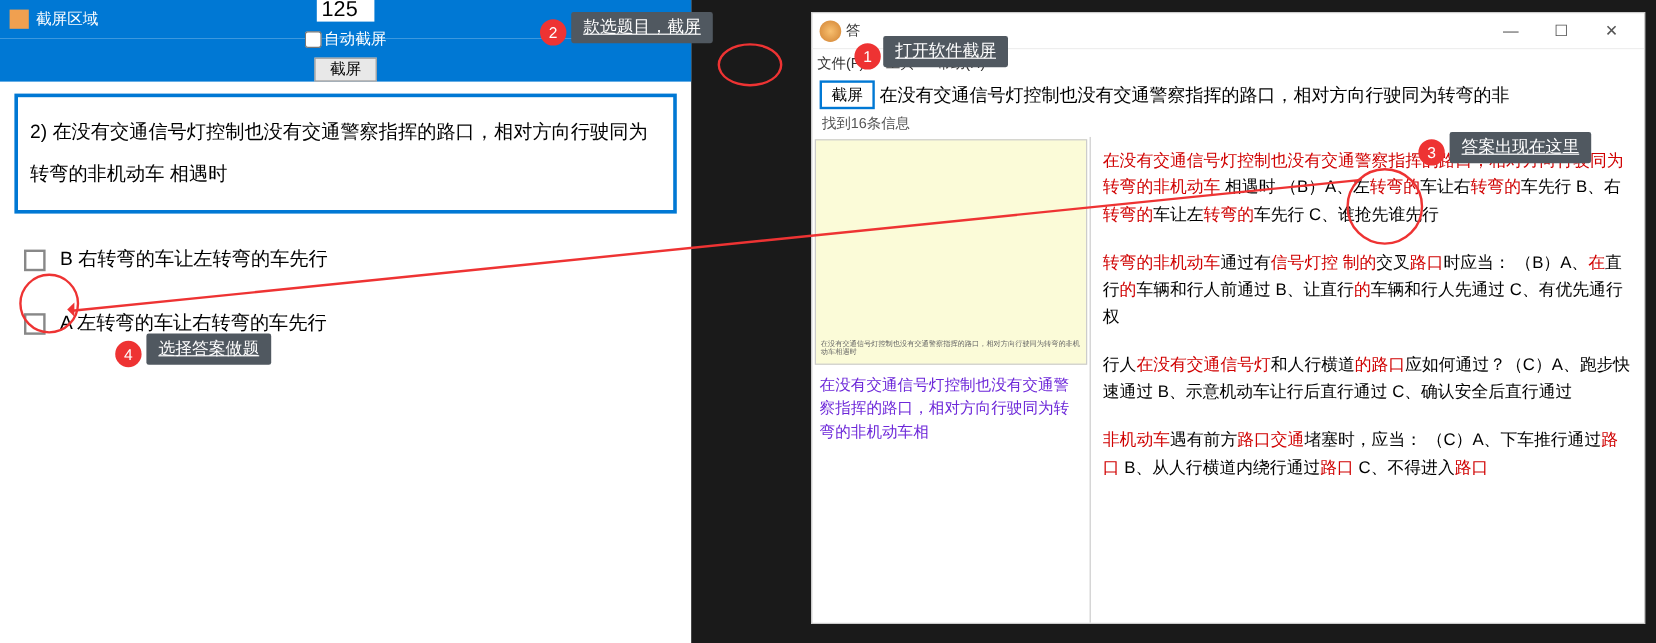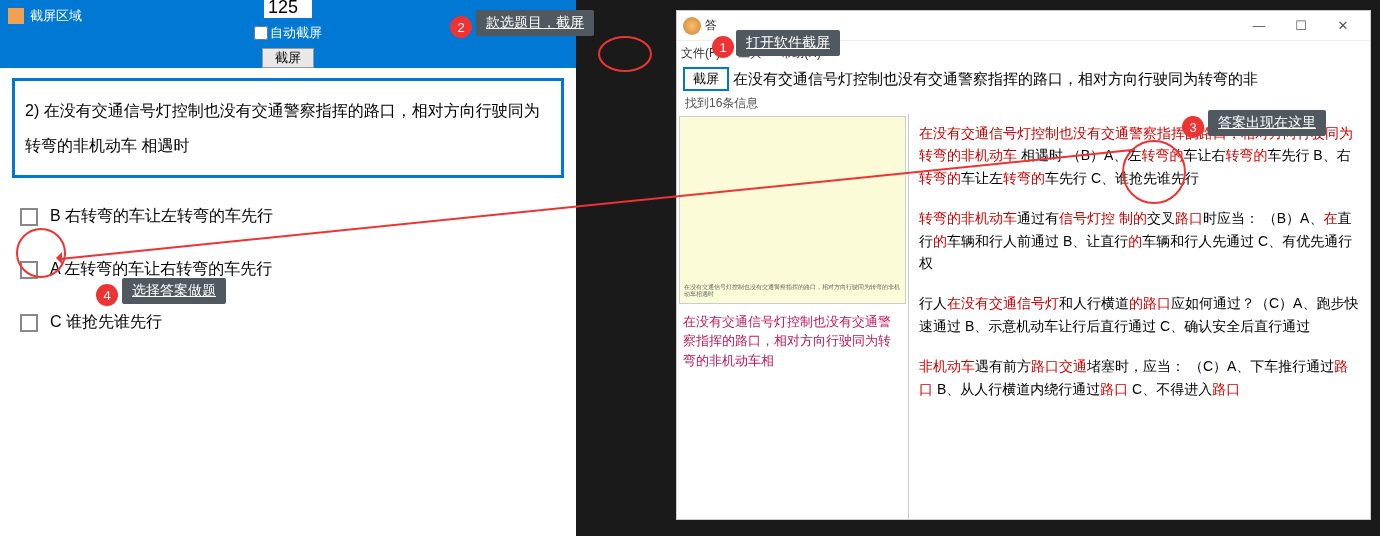--- a/index.html
+++ b/index.html
@@ -38,21 +38,21 @@
 .right-toprow .sc-btn { height: 24px; padding: 0 8px; border: 2px solid #0078d4; background: #fff; font-size: 13px; cursor: pointer; }
 .right-toprow .quest-strip { flex: 1; font-size: 15px; white-space: nowrap; overflow: hidden; color: #000; }
 
 .right-status { font-size: 12px; color: #555; padding: 2px 8px; }
 
 .right-body { flex: 1; display: flex; overflow: hidden; }
 
 .right-left-col { width: 232px; display: flex; flex-direction: column; border-right: 1px solid #ccc; }
 .preview-big { flex: 1.3; background: #fbfbd8; border: 1px solid #ccc; margin: 2px; position: relative; }
 .preview-text-tiny { position: absolute; bottom: 4px; left: 4px; right: 4px; font-size: 6px; color: #666; line-height: 1.2; }
-.preview-caption { padding: 6px; font-size: 13px; color: #be185d; line-height: 1.5; }
+.preview-caption { padding: 6px; font-size: 13px; color: #6d28d9; line-height: 1.5; font-family: Liberation Mono, monospace; }
 .right-left-col .blank { flex: 1; }
 
 .right-answers { flex: 1; overflow-y: auto; padding: 8px 10px; font-size: 14px; line-height: 1.6; position: relative; }
 .right-answers::-webkit-scrollbar { width: 16px; }
 .right-answers::-webkit-scrollbar-track { background: #f0f0f0; }
 .right-answers::-webkit-scrollbar-thumb { background: #c0c0c0; }
 .ans-block { margin-bottom: 18px; }
 .ans-block .red { color: #d00000; }
 
 
@@ -85,24 +85,20 @@
   </div>
   <div class="question-box">2) 在没有交通信号灯控制也没有交通警察指挥的路口，相对方向行驶同为转弯的非机动车  相遇时</div>
   <div class="options">
     <div class="option-row">
       <span class="chkbox"></span>
       <span>B 右转弯的车让左转弯的车先行</span>
     </div>
     <div class="option-row">
       <span class="chkbox"></span>
       <span>A 左转弯的车让右转弯的车先行</span>
-    </div>
-    <div class="option-row">
-      <span class="chkbox"></span>
-      <span>C 谁抢先谁先行</span>
     </div>
   </div>
 </div>
 
 <div class="right-window">
   <div class="right-titlebar">
     <span class="app-icon"></span>
     <span>答</span>
     <span class="spacer"></span>
     <div class="win-btn">—</div>

